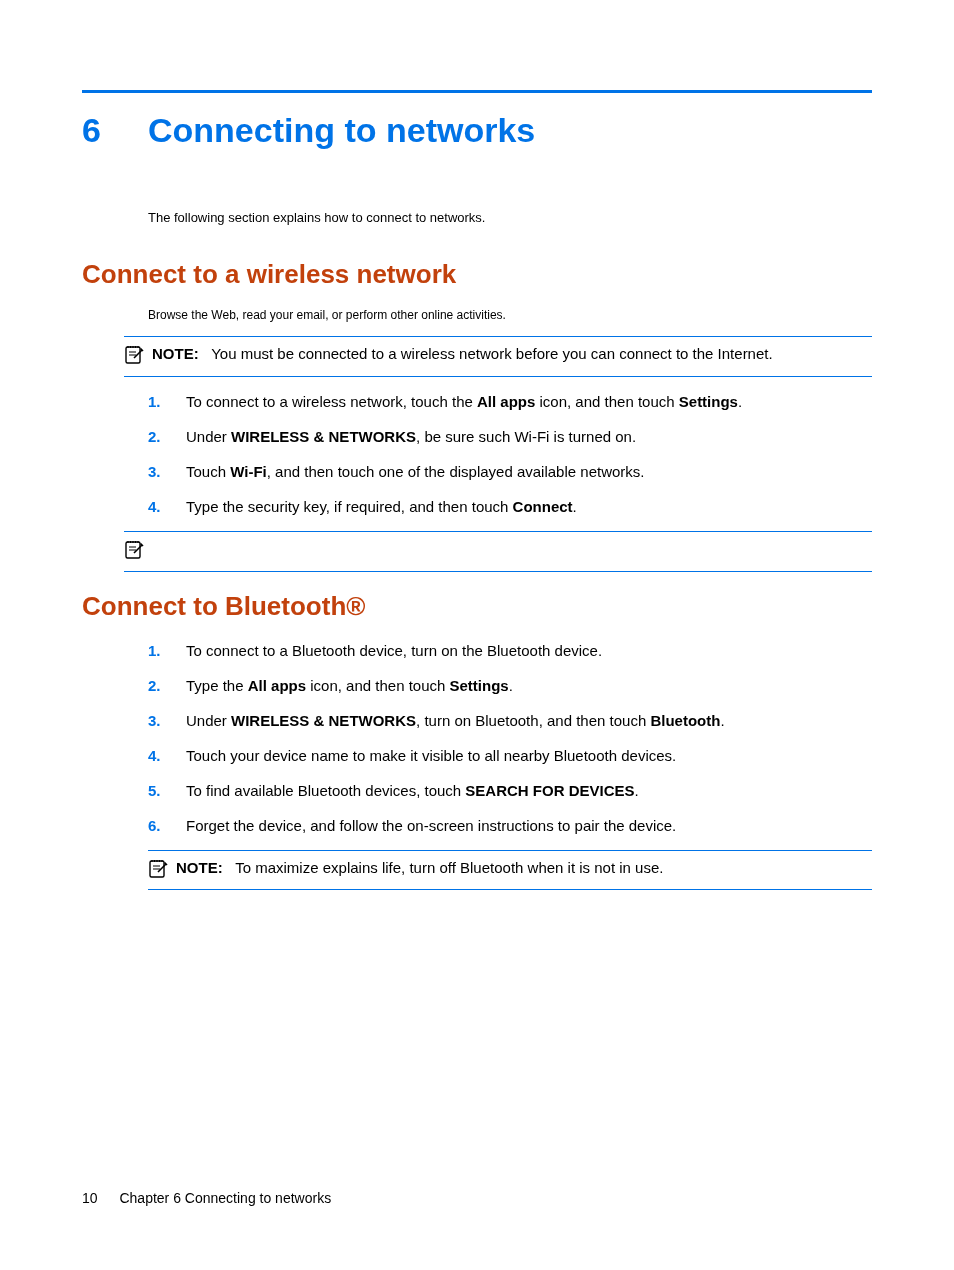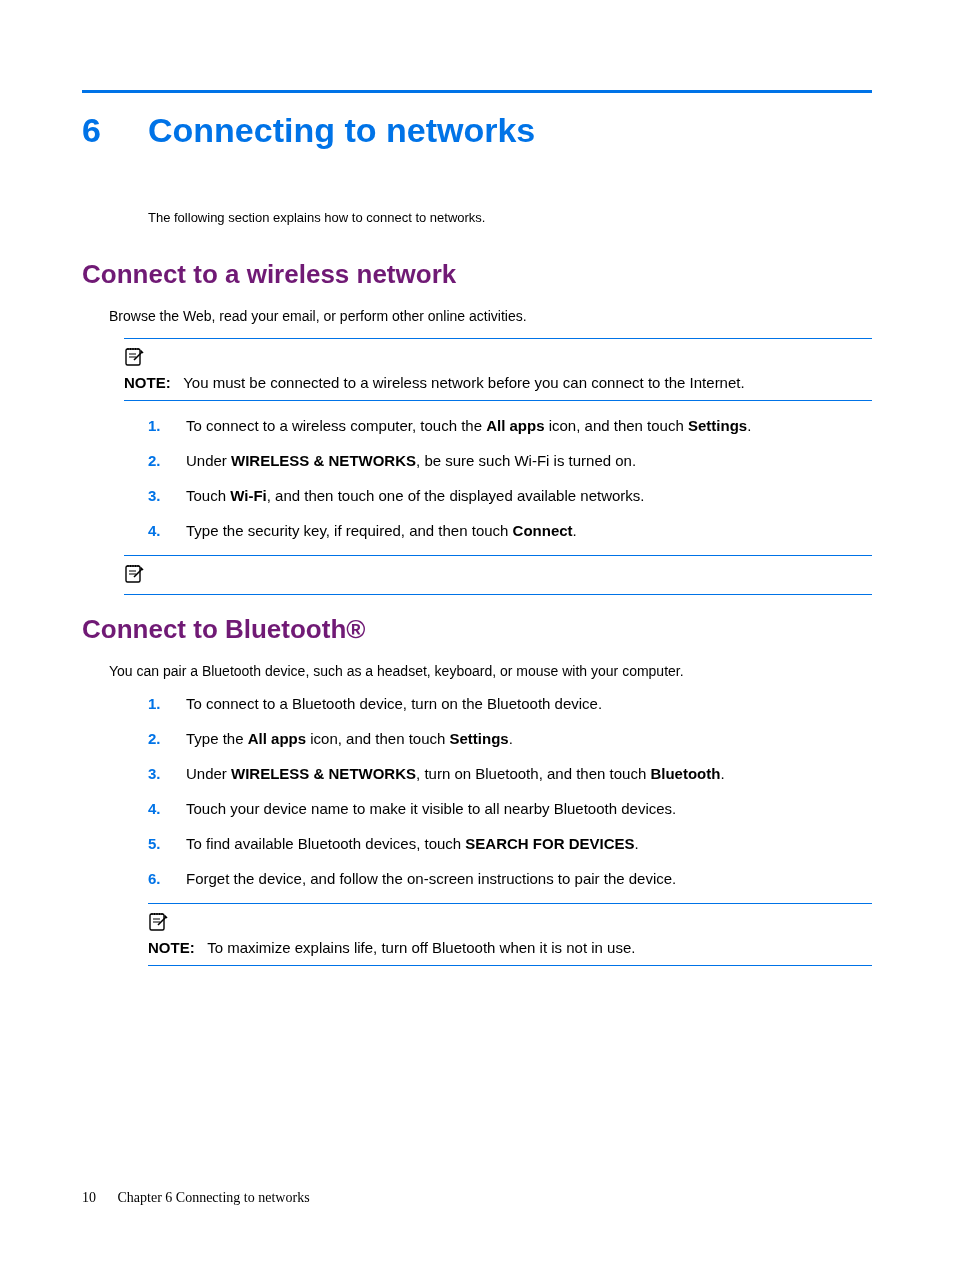--- a/index.html
+++ b/index.html
@@ -31,39 +31,38 @@
   }
   .chapter-number {
     display: inline-block;
     width: 66px;
   }
   .intro {
     font-size: 13px;
     margin: 0 0 34px 66px;
   }
   .section-heading {
-    color: #701a75;
+    color: #c2410c;
     font-size: 26px;
     font-weight: bold;
     margin: 0 0 18px 0;
   }
   .section-intro {
-    font-size: 14px;
-    margin: 0 0 14px 27px;
+    font-size: 12px;
+    margin: 0 0 14px 66px;
   }
   .note-block {
     margin: 0 0 14px 42px;
     border-top: 1px solid #0073e7;
     border-bottom: 1px solid #0073e7;
     padding: 6px 0 6px 0;
     display: flex;
     align-items: flex-start;
     font-size: 15px;
     line-height: 1.45;
-    flex-direction: column;
   }
   .note-block.inner {
     margin-left: 66px;
   }
   .note-icon {
     flex: 0 0 24px;
     margin-right: 4px;
     padding-top: 1px;
   }
   .note-body {
@@ -89,21 +88,20 @@
     left: 0;
     top: 0;
     color: #0073e7;
     font-weight: bold;
   }
   .footer {
     position: absolute;
     bottom: 64px;
     left: 82px;
     font-size: 14px;
-    font-family: Liberation Serif, serif;
   }
   .footer .page-no {
     margin-right: 18px;
   }
   b { font-weight: bold; }
 </style>
 </head>
 <body>
 
 <div class="page">
@@ -130,21 +128,21 @@
         <path d="M16.5 4.5 L19 7" stroke="#000" stroke-width="1.6"></path>
       </svg>
     </span>
     <span class="note-body">
       <b>NOTE:</b>&nbsp;&nbsp;&nbsp;<span>You must be connected to a wireless network before you can connect to the Internet.</span>
     </span>
   </div>
 
   <ol class="steps">
     <li>
-      <span>To connect to a wireless computer, touch the </span><b>All apps</b><span> icon, and then touch </span><b>Settings</b><span>.</span>
+      <span>To connect to a wireless network, touch the </span><b>All apps</b><span> icon, and then touch </span><b>Settings</b><span>.</span>
     </li>
     <li>
       <span>Under </span><b>WIRELESS &amp; NETWORKS</b><span>, be sure such Wi-Fi is turned on.</span>
     </li>
     <li>
       <span>Touch </span><b>Wi-Fi</b><span>, and then touch one of the displayed available networks.</span>
     </li>
     <li>
       <span>Type the security key, if required, and then touch </span><b>Connect</b><span>.</span>
     </li>
@@ -156,21 +154,20 @@
         <rect x="2" y="3" width="14" height="16" rx="1.5" fill="none" stroke="#000" stroke-width="1.4"></rect>
         <path d="M4 2 L4 4 M6.5 2 L6.5 4 M9 2 L9 4 M11.5 2 L11.5 4 M14 2 L14 4" stroke="#000" stroke-width="1.2"></path>
         <path d="M5 8 L12 8 M5 11 L12 11" stroke="#000" stroke-width="1.2"></path>
         <path d="M10 14 L18 6" stroke="#000" stroke-width="1.6"></path>
         <path d="M16.5 4.5 L19 7" stroke="#000" stroke-width="1.6"></path>
       </svg>
     </span>
   </div>
 
   <h2 class="section-heading" style="margin-top:19px">Connect to Bluetooth®</h2>
-  <p class="section-intro">You can pair a Bluetooth device, such as a headset, keyboard, or mouse with your computer.</p>
 
   <ol class="steps">
     <li>To connect to a Bluetooth device, turn on the Bluetooth device.</li>
     <li>
       <span>Type the </span><b>All apps</b><span> icon, and then touch </span><b>Settings</b><span>.</span>
     </li>
     <li>
       <span>Under </span><b>WIRELESS &amp; NETWORKS</b><span>, turn on Bluetooth, and then touch </span><b>Bluetooth</b><span>.</span>
     </li>
     <li>Touch your device name to make it visible to all nearby Bluetooth devices.</li>

